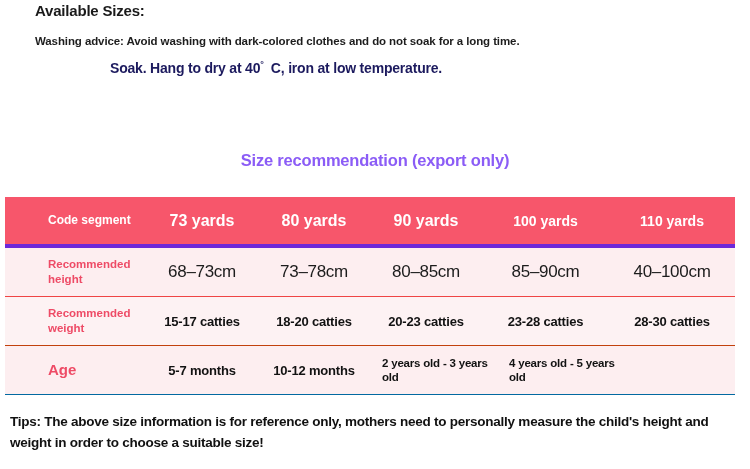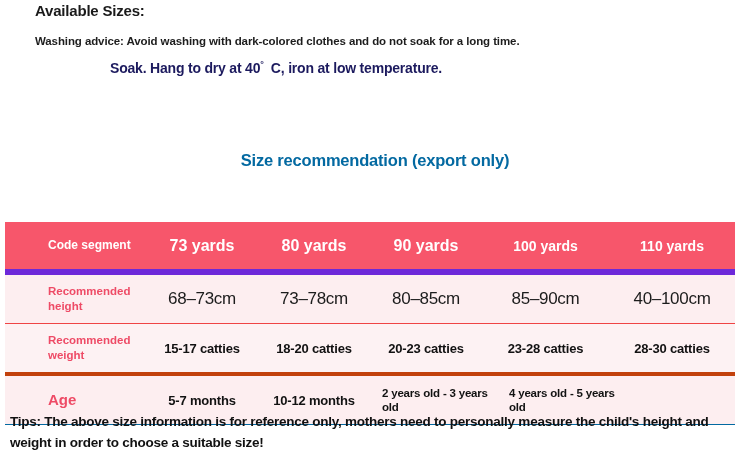--- a/index.html
+++ b/index.html
@@ -65,43 +65,42 @@
 
   
   .size-reco-title {
     position: absolute;
     left: 0;
     right: 0;
     top: 151px;
     text-align: center;
     font-size: 16.5px;
     font-weight: bold;
-    color: #0369a1;
+    color: #8b5cf6;
     letter-spacing: -0.2px;
   }
 
   
   .size-table {
     position: absolute;
     left: 5px;
     top: 197px;
     width: 730px;
   }
 
   .trow {
     display: flex;
     align-items: stretch;
     position: relative;
   }
 
   .thead {
     background: #f7566b;
     height: 47px;
-    border-bottom: 6px solid #6d28d9;
-    margin-top: 25px;
+    border-bottom: 4px solid #6d28d9;
   }
   .thead .cell {
     color: #ffffff;
     display: flex;
     align-items: center;
   }
 
   .cell {
     box-sizing: border-box;
     display: flex;
@@ -133,21 +132,21 @@
   }
 
   .row-height {
     background: #fdeef0;
     height: 48px;
     border-bottom: 1px solid #ef4444;
   }
   .row-weight {
     background: #fdf2f3;
     height: 48px;
-    border-bottom: 4px solid #c2410c;
+    border-bottom: 1px solid #c2410c;
   }
   .row-age {
     background: #fdeef0;
     height: 48px;
     border-bottom: 1px solid #0369a1;
   }
 
   .rowlabel {
     color: #ee4b66;
     font-size: 11.5px;

